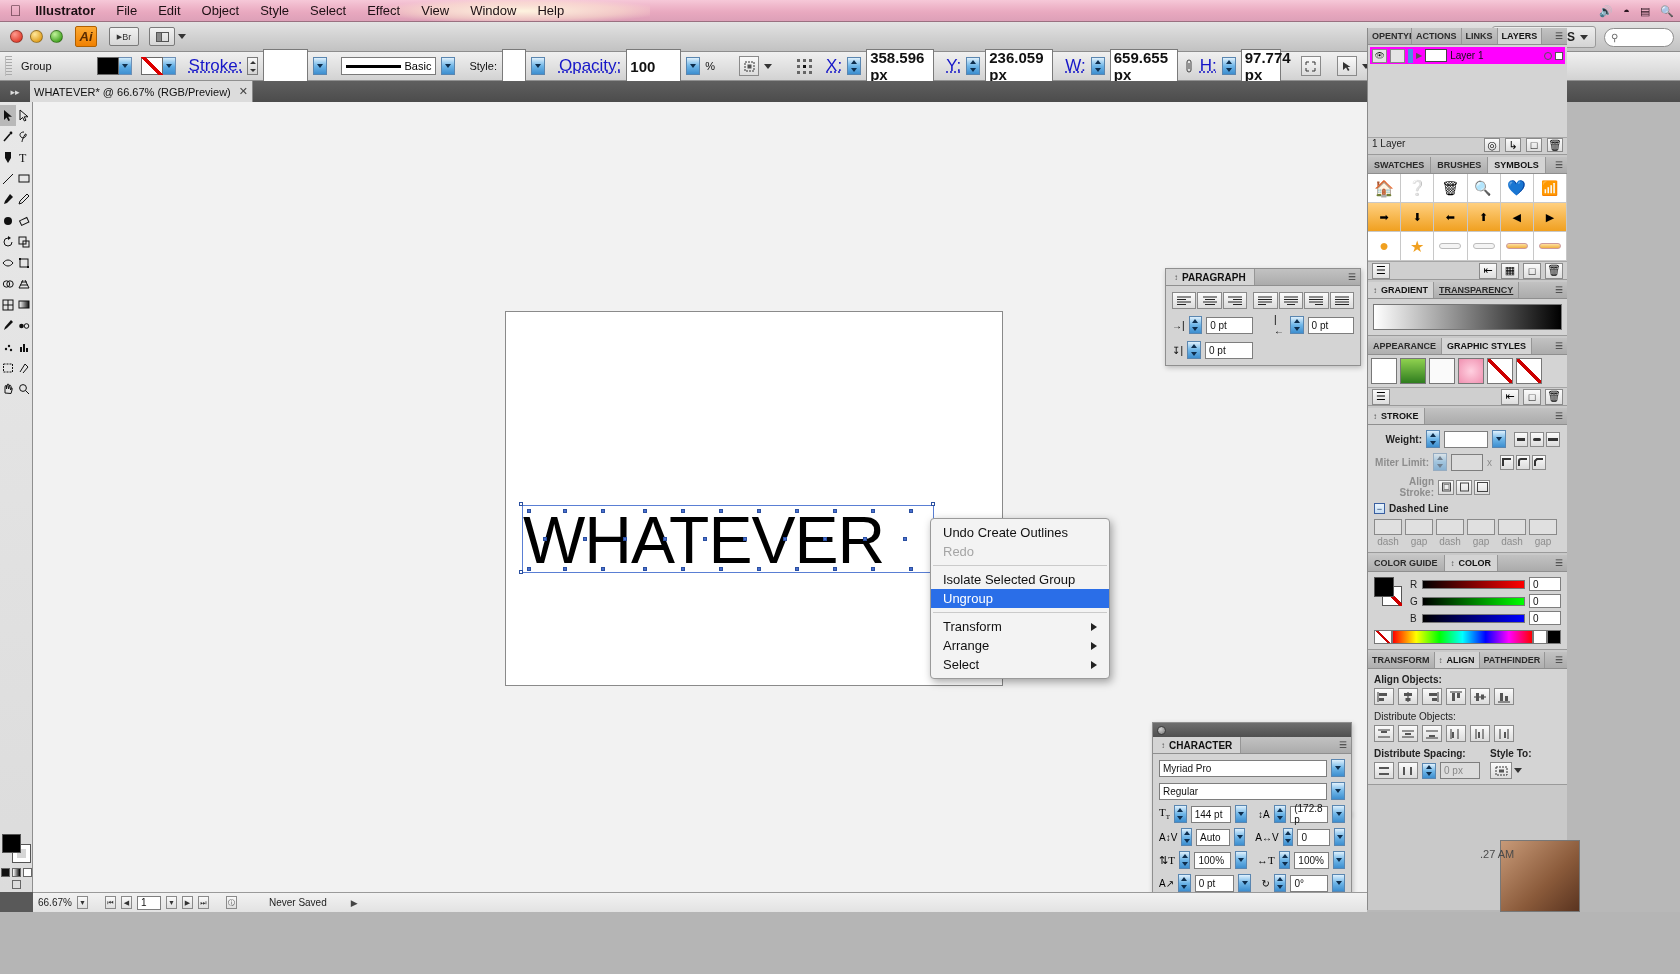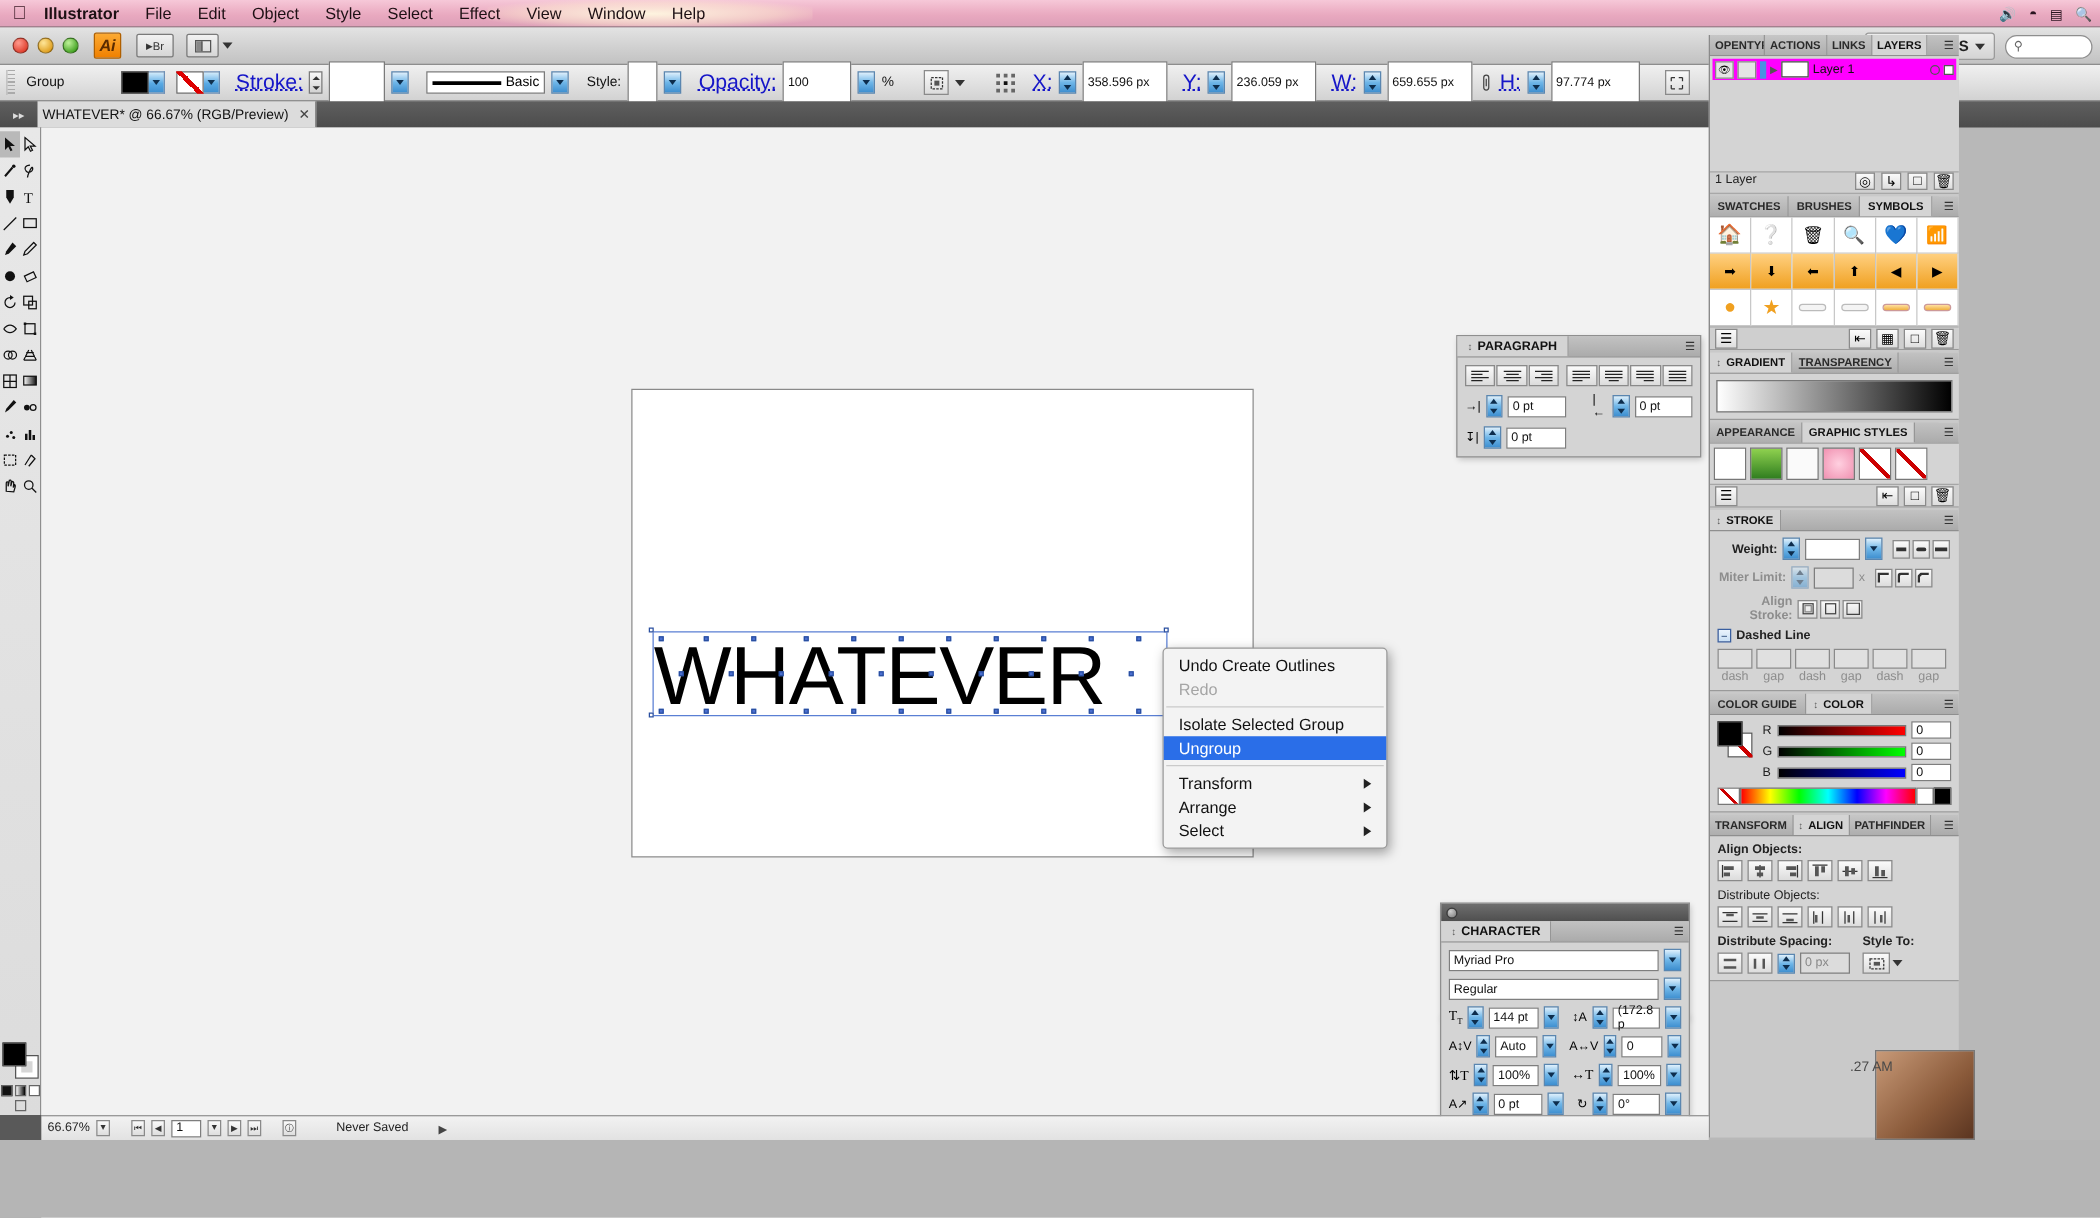--- a/index.html
+++ b/index.html
@@ -89,22 +89,22 @@
     display:flex;align-items:center;justify-content:center;
   }
   .dd::after{content:"";width:0;height:0;border-left:3px solid transparent;border-right:3px solid transparent;border-top:4px solid #11314f;}
   .lnk { color:#1616c8; text-decoration:underline; text-decoration-style:dotted; font-size:17px; }
   .stepper { width:11px;height:18px;border:1px solid #7a7a7a;
      background:linear-gradient(180deg,#f8f8f8,#d2d2d2); display:flex;flex-direction:column;
      align-items:center;justify-content:space-around; }
   .stepper i{display:block;width:0;height:0;border-left:3px solid transparent;border-right:3px solid transparent;}
   .stepper i.up{border-bottom:3px solid #333;}
   .stepper i.dn{border-top:3px solid #333;}
-  .fld { height:18px; border:1px solid #7a7a7a; background:#fff; font-size:10px;
-     display:flex;align-items:center; padding:16px 3px; color:#111; }
+  .fld { height:18px; border:1px solid #7a7a7a; background:#fff; font-size:15px;
+     display:flex;align-items:center; padding:16px 3px; color:#111;font-weight:bold; }
   .grp { display:flex; align-items:center; }
   .strokebox { width:95px;height:18px;border:1px solid #7a7a7a;background:#fff;
      display:flex;align-items:center;padding:0 4px;gap:4px;}
   .strokeline{flex:1;height:3px;background:#000;}
   .bluestep { width:14px;height:18px;border:1px solid #5a86b0;
      background:linear-gradient(180deg,#dff0fc,#6fb6e8 50%,#3d8ecf);
      display:flex;flex-direction:column;align-items:center;justify-content:space-around;}
   .bluestep i{width:0;height:0;border-left:3px solid transparent;border-right:3px solid transparent;}
   .bluestep i.up{border-bottom:4px solid #0d2d4d;}
   .bluestep i.dn{border-top:4px solid #0d2d4d;}
@@ -390,21 +390,21 @@
           <rect x="2" y="1" width="4" height="12" rx="2" fill="none" stroke="#444"></rect>
           <line x1="4" y1="4" x2="4" y2="10" stroke="#444"></line>
         </svg>
     </span>
 
     <span class="lnk">H:</span>
     <span class="bluestep">
         <i class="up"></i>
         <i class="dn"></i>
       </span>
-    <span class="fld" style="width:71px;">97.774 px</span>
+    <span class="fld" style="width:40px;">97.774 px</span>
 
     <span style="width:10px;"></span>
     <span class="iconbtn">
       <svg width="13" height="13" viewBox="0 0 13 13">
           <path d="M2 2 L5 2 M2 2 L2 5 M11 2 L8 2 M11 2 L11 5 M2 11 L5 11 M2 11 L2 8 M11 11 L8 11 M11 11 L11 8" stroke="#333" fill="none"></path>
         </svg>
     </span>
     <span style="width:6px;"></span>
     <span class="iconbtn">
       <svg width="13" height="13" viewBox="0 0 13 13">

